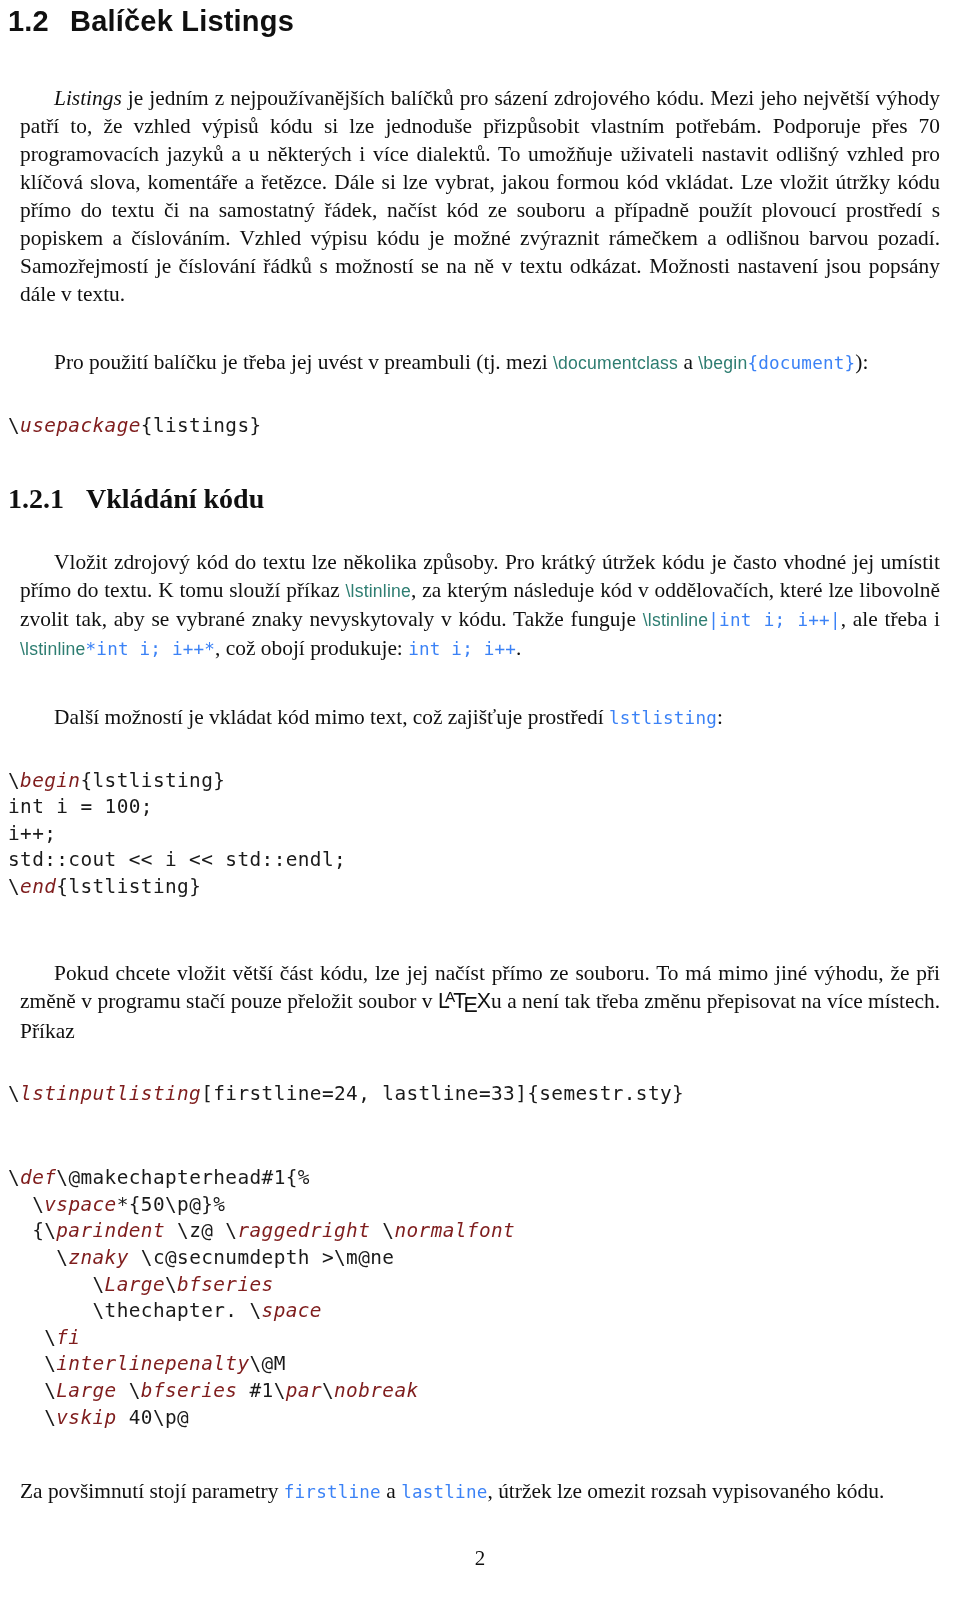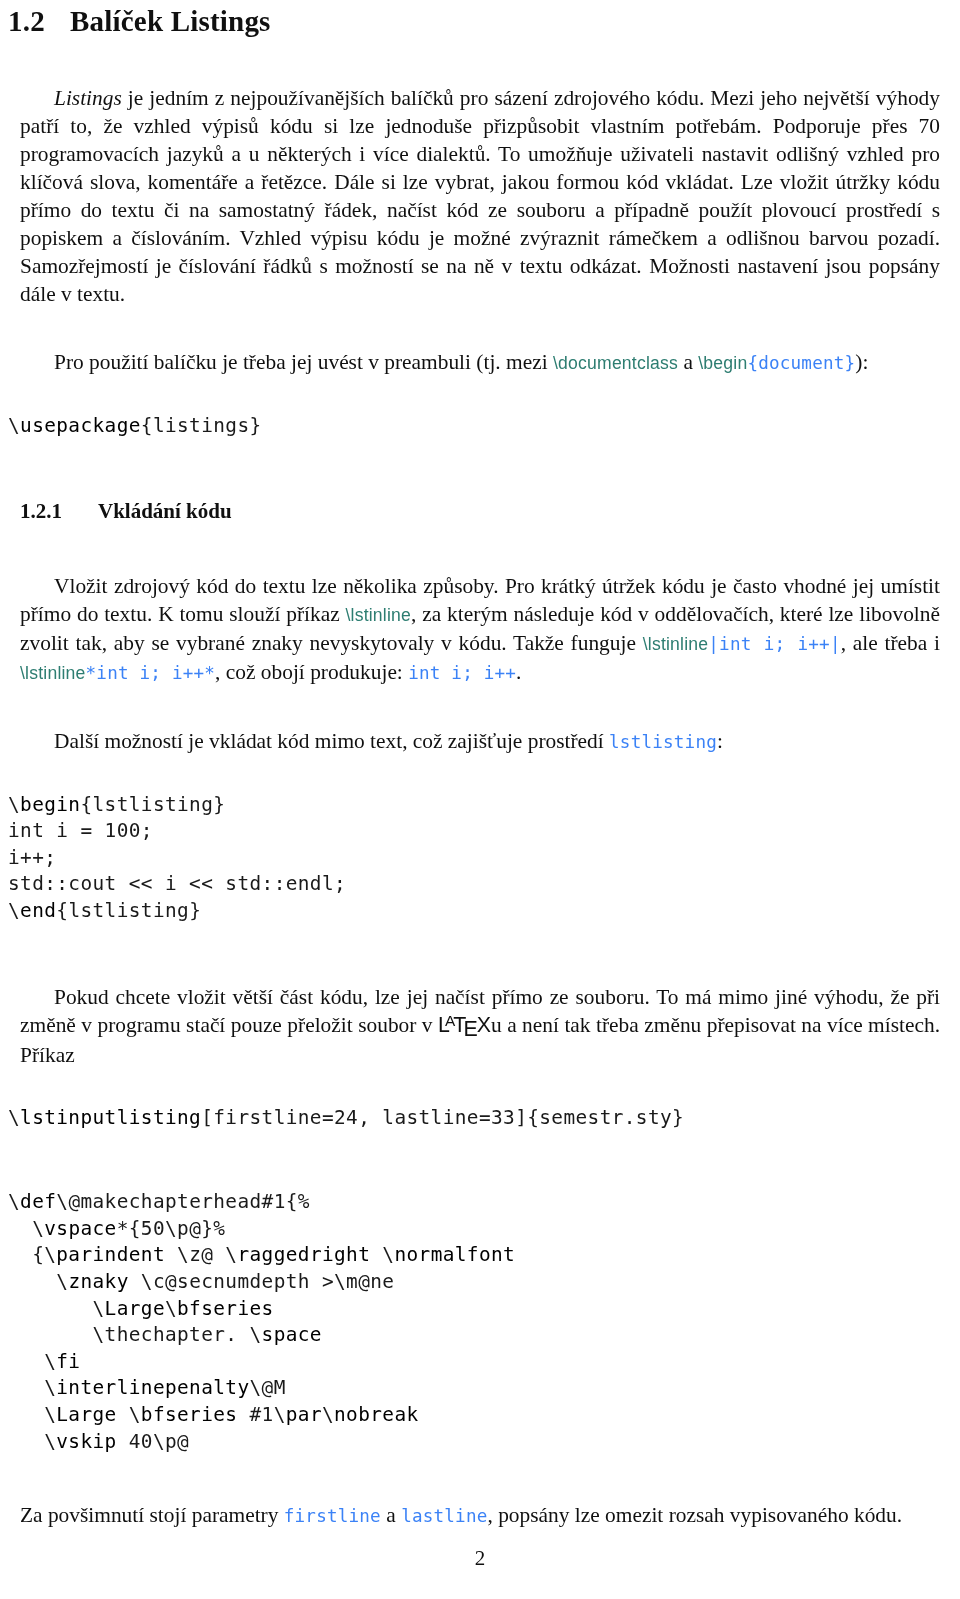--- a/index.html
+++ b/index.html
@@ -23,39 +23,39 @@
     padding: 0;
   }
   .content {
     position: absolute;
     left: 8px;
     top: 0px;
     width: 944px;
   }
 
   h2.section-title {
-    font-family: Liberation Serif, serif;
+    font-family: Liberation Sans, sans-serif;
     font-weight: bold;
     font-size: 29px;
     line-height: 34px;
     margin: 4px 0 0 0;
     padding: 0;
     letter-spacing: 0.2px;
   }
   h2.section-title .num {
     display: inline-block;
     min-width: 62px;
   }
 
   h3.subsection-title {
     font-family: "Liberation Serif", "DejaVu Serif", serif;
     font-weight: bold;
-    font-size: 21px;
+    font-size: 28px;
     line-height: 26px;
-    margin: 12px;
+    margin: 0;
     padding: 0;
   }
   h3.subsection-title .num {
     display: inline-block;
     min-width: 78px;
   }
 
   p.body {
     font-size: 21.4px;
     line-height: 28px;
@@ -87,21 +87,22 @@
     font-family: "DejaVu Sans Mono", "Liberation Mono", monospace;
     font-size: 19.4px;
     line-height: 26.6px;
     color: #1a1a1a;
     margin: 0;
     padding: 0;
     white-space: pre;
     letter-spacing: 0.4px;
   }
   pre.codeblock .kwb {
-    color: #000000;
+    color: #7f1d1d;
+    font-style: italic;
   }
 
   .latex {
     font-family: Liberation Sans, sans-serif;
     white-space: nowrap;
   }
   .latex .a {
     font-size: 0.72em;
     position: relative;
     top: -0.34em;
@@ -193,18 +194,18 @@
 <span>    \</span><span class="kwb">znaky</span><span> \</span><span>c@secnumdepth</span><span> &gt;\</span><span>m@ne</span>
 <span>       \</span><span class="kwb">Large</span><span>\</span><span class="kwb">bfseries</span>
 <span>       \</span><span>thechapter</span><span>. \</span><span class="kwb">space</span>
 <span>   \</span><span class="kwb">fi</span>
 <span>   \</span><span class="kwb">interlinepenalty</span><span>\</span><span>@M</span>
 <span>   \</span><span class="kwb">Large</span><span> \</span><span class="kwb">bfseries</span><span> #1</span><span>\</span><span class="kwb">par</span><span>\</span><span class="kwb">nobreak</span>
 <span>   \</span><span class="kwb">vskip</span><span> 40</span><span>\</span><span>p@</span></pre>
 
     <div class="spacer-l"></div>
 
-    <p class="body"><span>Za povšimnutí stojí parametry </span><span class="mono">firstline</span><span> a </span><span class="mono">lastline</span><span>, popsány lze omezit rozsah vypisovaného kódu.</span></p>
+    <p class="body"><span>Za povšimnutí stojí parametry </span><span class="mono">firstline</span><span> a </span><span class="mono">lastline</span><span>, útržek lze omezit rozsah vypisovaného kódu.</span></p>
 
   </div>
 
   <div class="pagenum">2</div>
 </div>
 
 </body></html>

